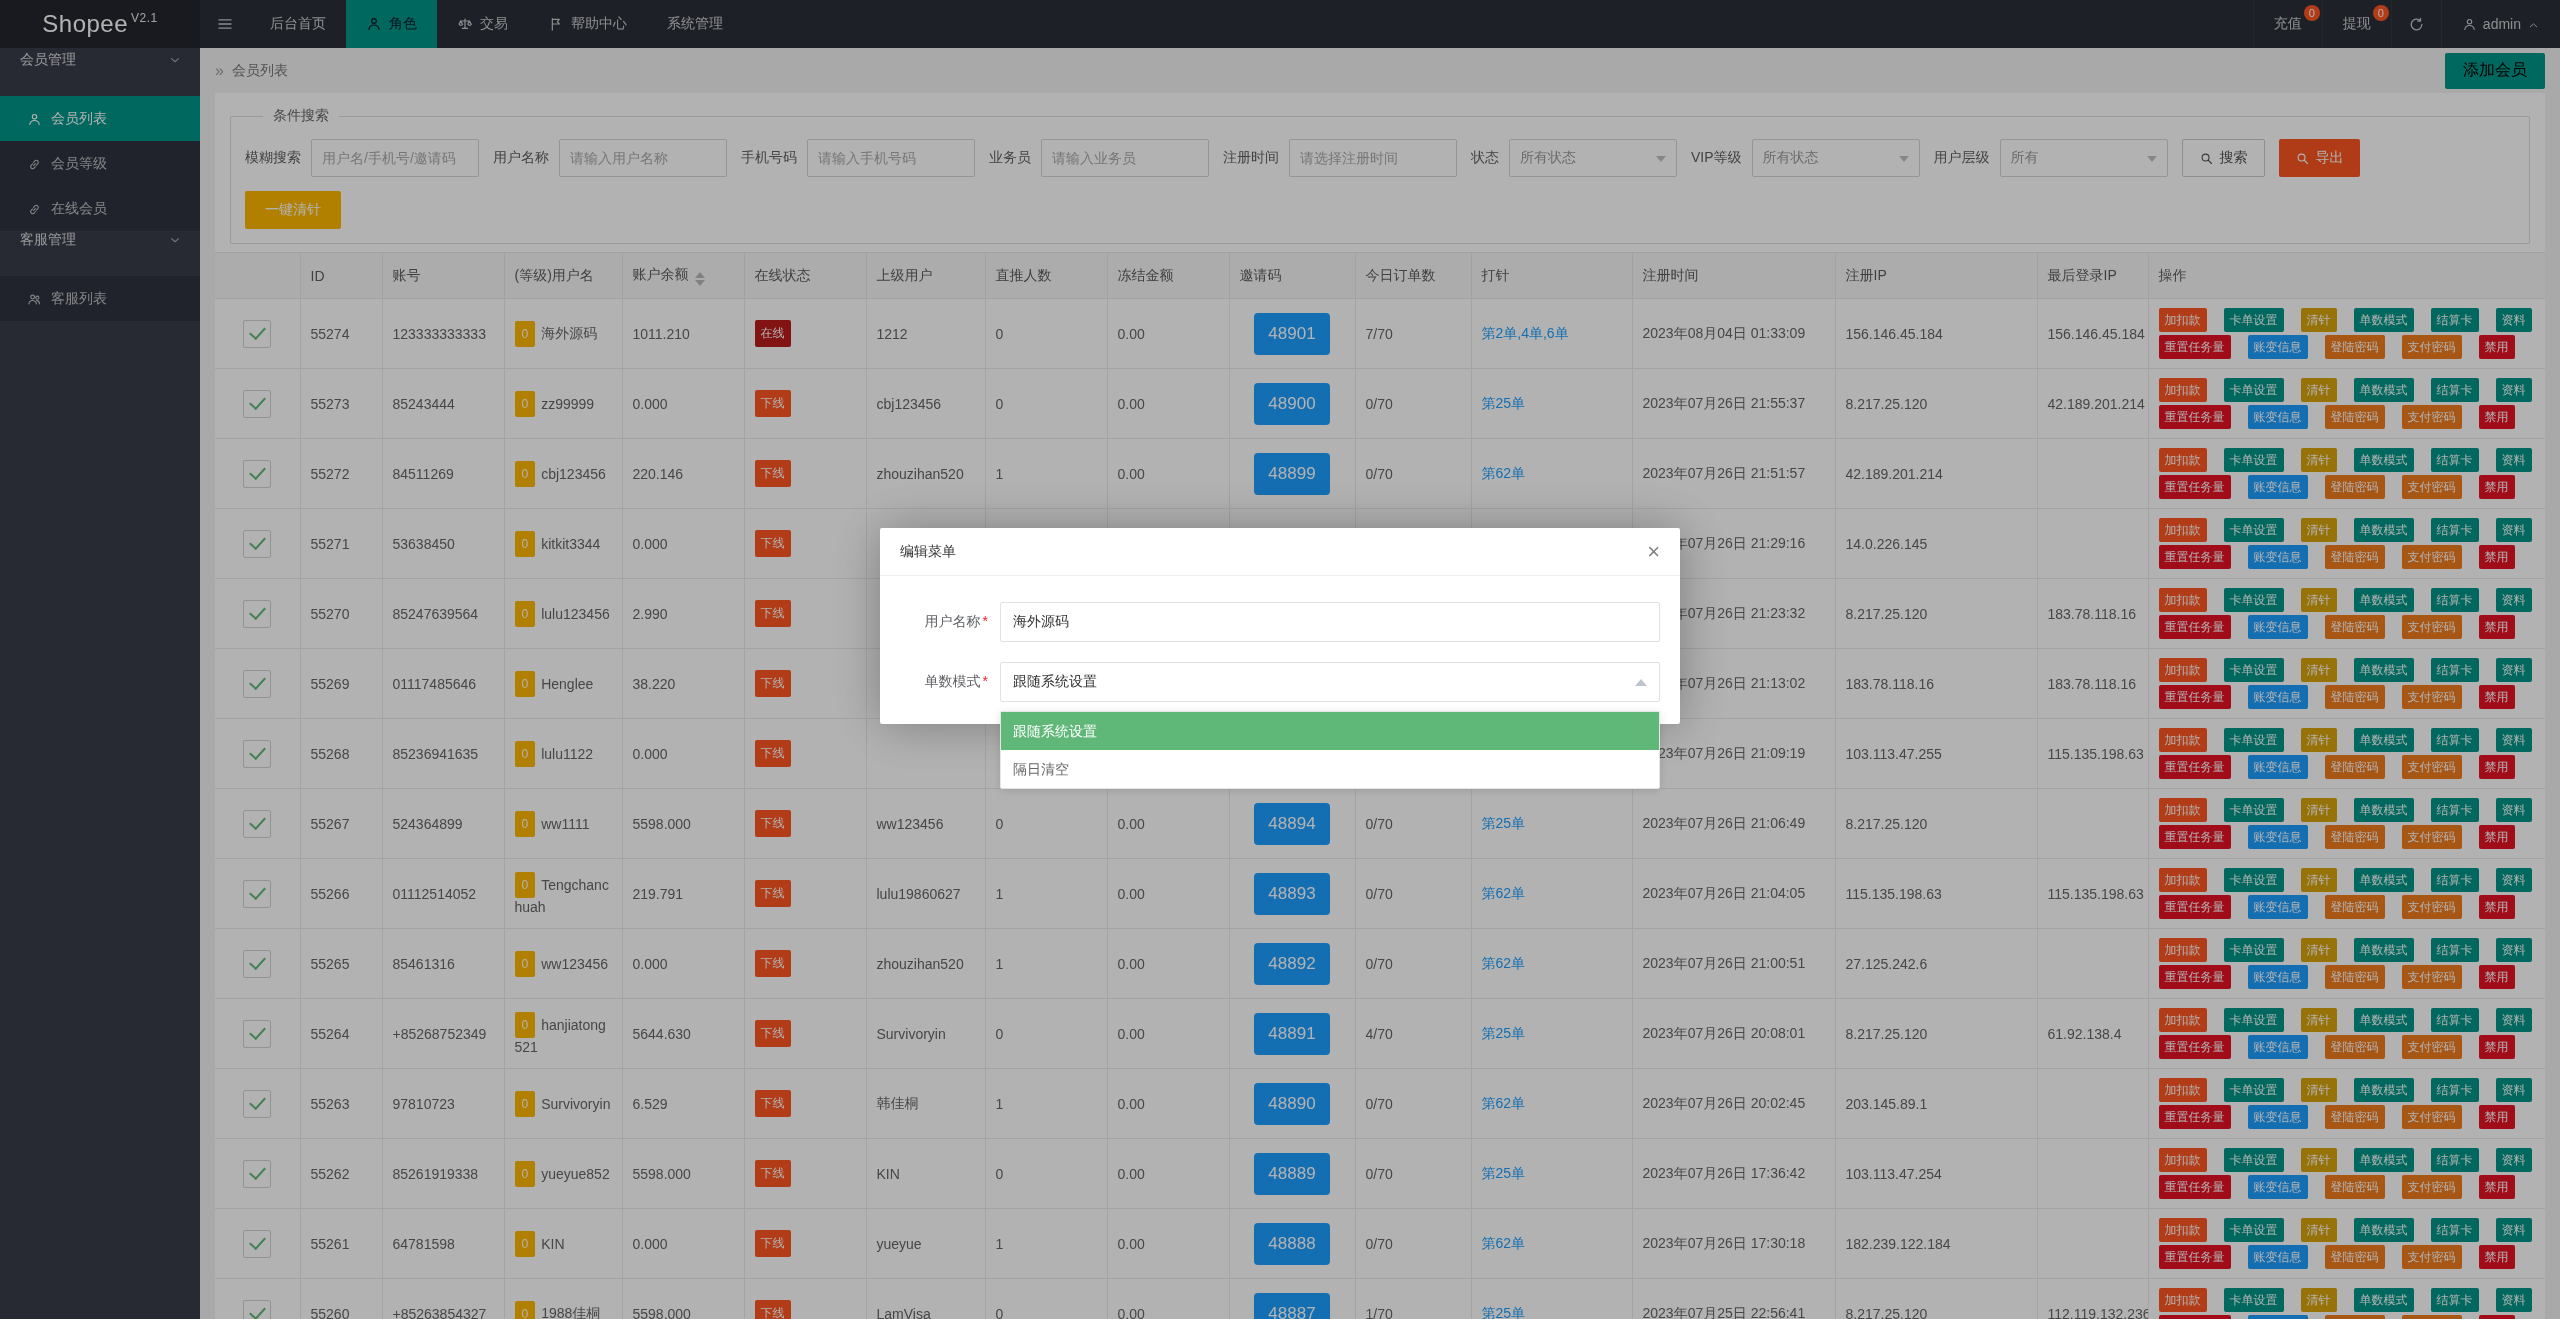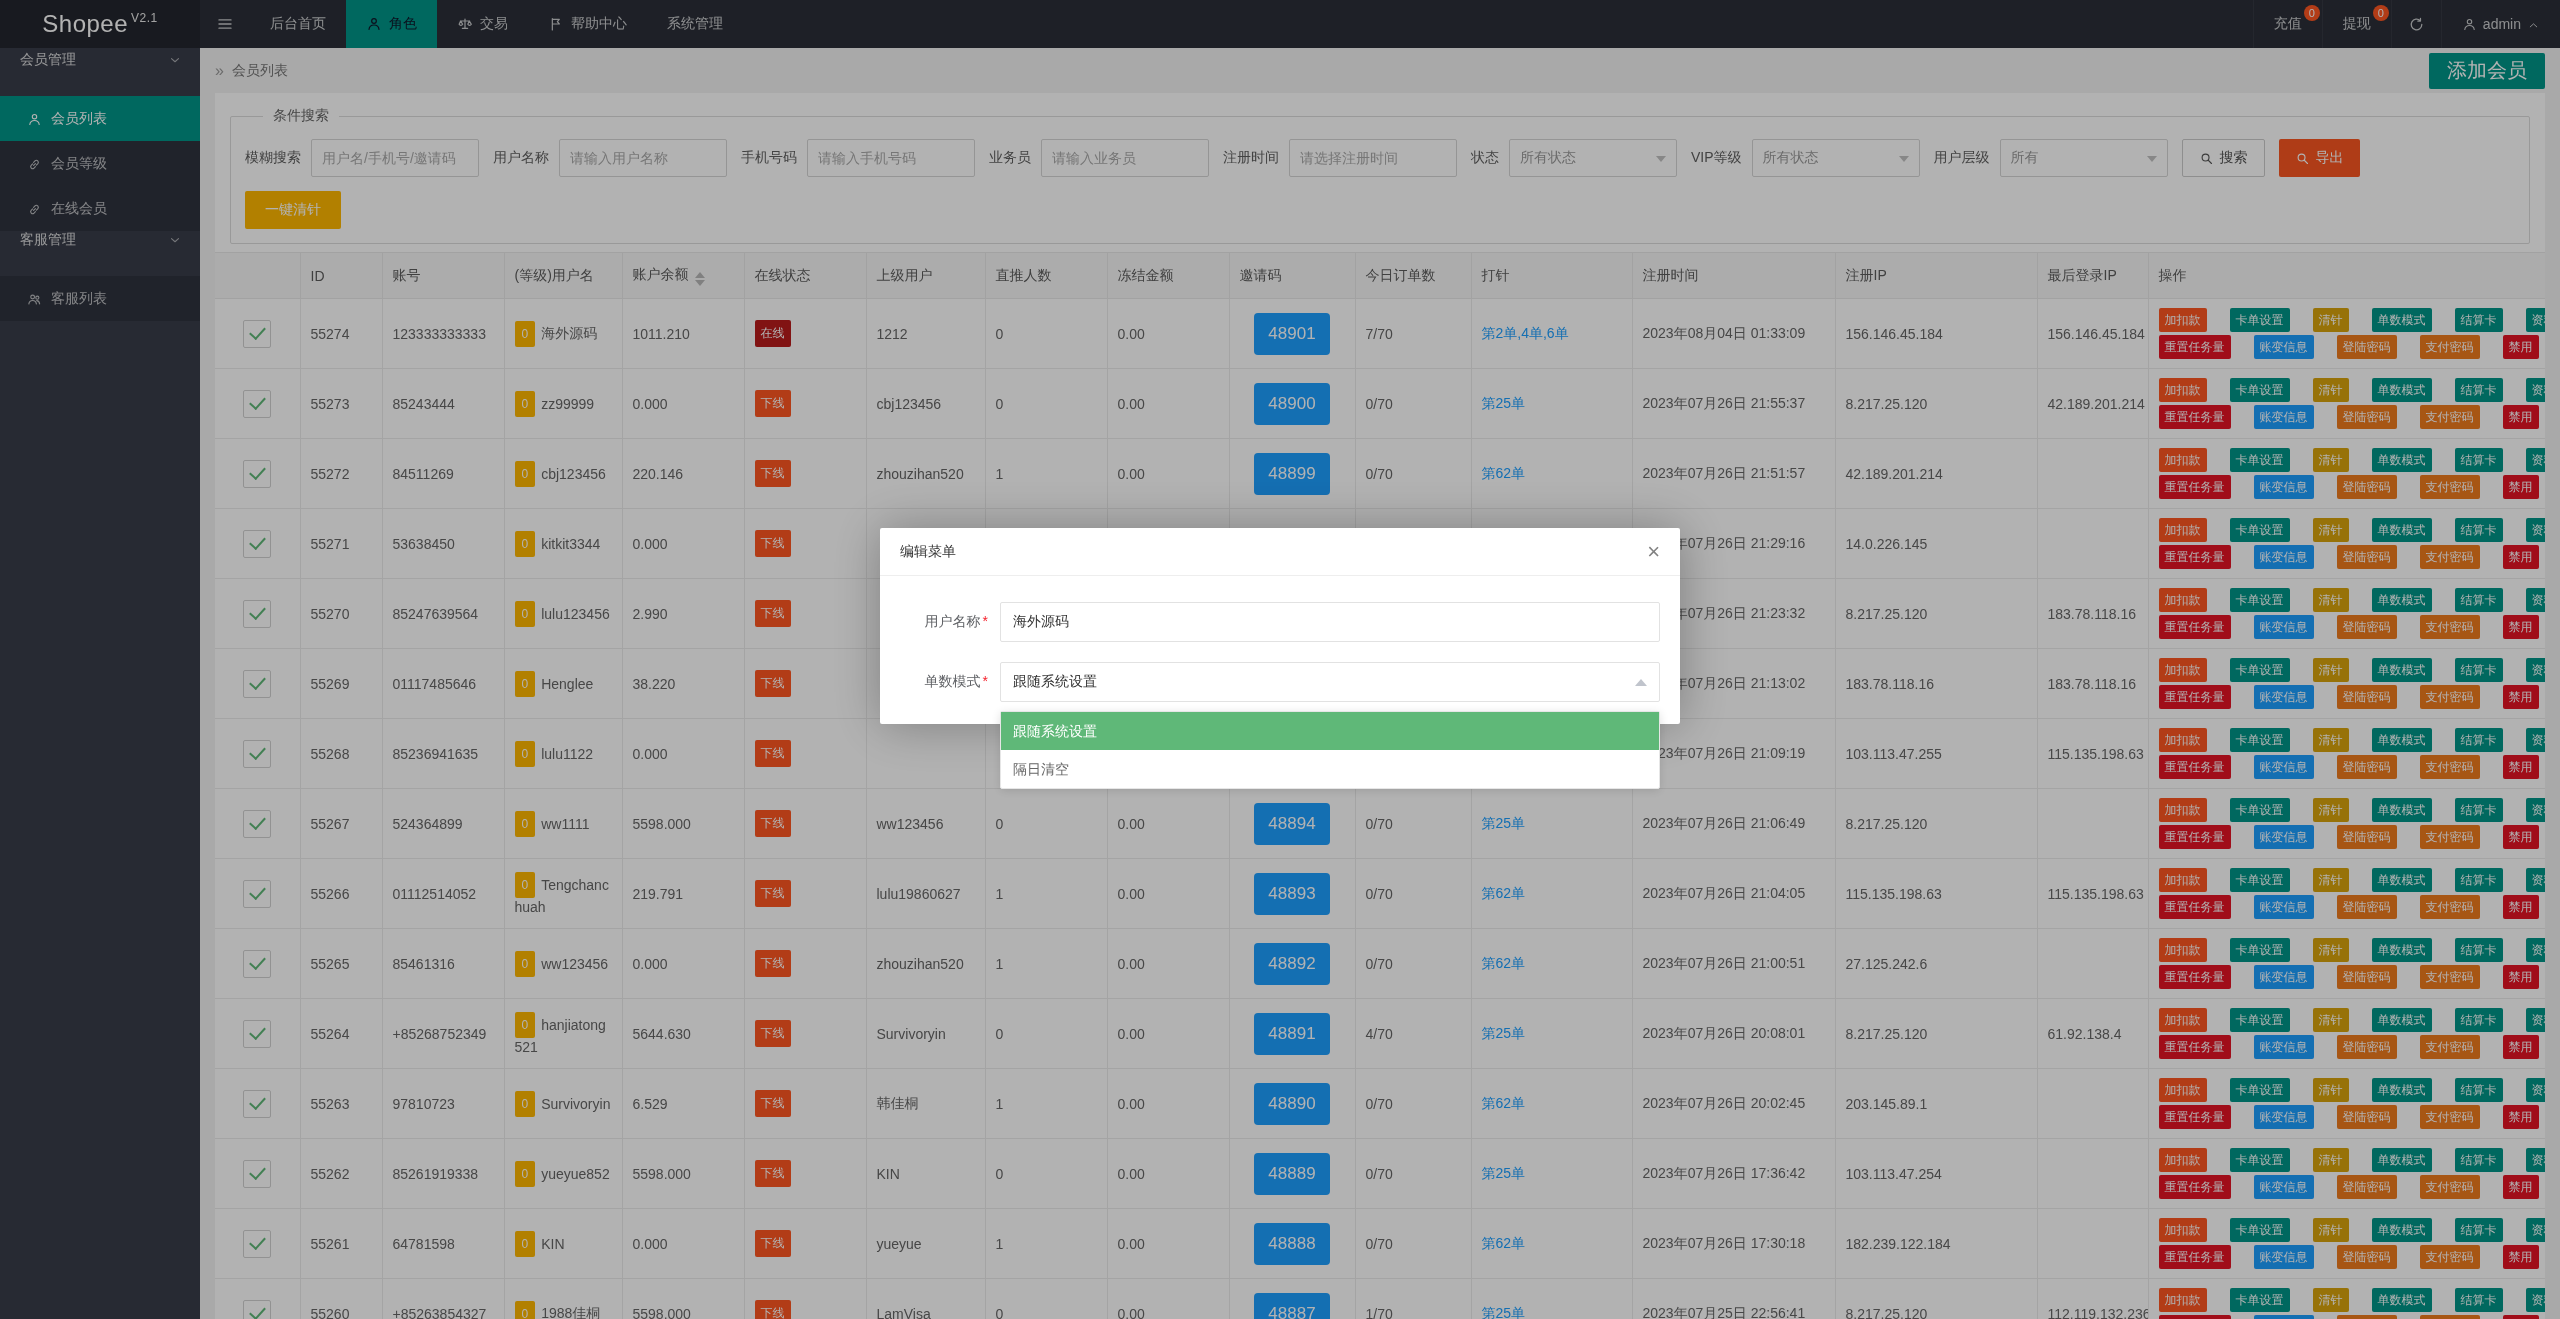--- a/index.html
+++ b/index.html
@@ -25,21 +25,21 @@
   .side-group { height:45px; display:flex; justify-content:space-between; padding:0 18px 0 20px; color:rgba(255,255,255,.8); cursor:pointer; background:#393D49; }
   .side-item { height:45px; display:flex; align-items:center; gap:9px; padding-left:27px; color:rgba(255,255,255,.68); cursor:pointer; background:#2F333E; }
   .side-item.active { background:#009688; color:#fff; }
   .side-group .icn { width:14px; height:14px; opacity:.7; }
 
   
   .main { position:absolute; left:200px; top:48px; right:0; bottom:0; background:#f2f2f2; }
   .breadcrumb-bar { height:45px; display:flex; align-items:center; justify-content:space-between; padding:0 15px; }
   .crumb { color:#767676; display:flex; align-items:center; gap:8px; }
   .crumb .sep { color:#9a9a9a; font-size:16px; }
-  .btn-add { background:#009688; color:#ffffff; border:none; height:36px; padding:0 18px; border-radius:2px; font-size:20px; cursor:pointer; }
+  .btn-add { background:#009688; color:#000000; border:none; height:36px; padding:0 18px; border-radius:2px; font-size:16px; cursor:pointer; }
 
   .card { position:absolute; left:15px; right:15px; top:45px; bottom:0; background:#fff; overflow:hidden; }
 
   fieldset.search { margin:14px 15px 8px 15px; border:1px solid #dcdcdc; border-radius:2px; padding:14px 14px 14px 14px; }
   fieldset.search legend { margin-left:18px; padding:0 10px; color:#666; font-size:14px; }
   .search-row { display:flex; align-items:center; gap:14px; flex-wrap:nowrap; }
   .sf { display:flex; align-items:center; gap:10px; }
   .sf-label { color:#5f5f5f; white-space:nowrap; }
   .sf input { width:168px; height:38px; border:1px solid #d6d6d6; border-radius:2px; padding:0 10px; font-size:14px; color:#666; background:#fff; outline:none; }
   .sf input::placeholder { color:#aaa; }
@@ -63,21 +63,21 @@
   .status { display:inline-block; color:#fff; font-size:12px; padding:5px 6px; border-radius:2px; }
   .status.on { background:#b91c1c; }
   .status.off { background:#FF5722; }
   .invite-btn { display:block; margin:0 auto; width:76px; height:42px; background:#1E9FFF; color:#fff; border:none; border-radius:4px; font-size:17px; cursor:pointer; }
   .inject-link { color:#1E9FFF; cursor:pointer; text-decoration:none; }
   .sort-ico { display:inline-flex; flex-direction:column; gap:2px; margin-left:6px; vertical-align:1px; }
   .sort-ico i { width:0; height:0; border-left:5px solid transparent; border-right:5px solid transparent; display:block; }
   .sort-ico .up { border-bottom:6px solid #b8b8b8; }
   .sort-ico .dn { border-top:6px solid #b8b8b8; }
   .ops { line-height:1; white-space:nowrap; }
-  .ops .ln { margin:3px 0; display:flex; gap:23px; }
+  .ops .ln { margin:3px 0; display:flex; gap:17px; }
   .opbtn { display:inline-block; border:none; color:#fff; font-size:12px; height:24px; line-height:24px; padding:0 6px; border-radius:2px; cursor:pointer; white-space:nowrap; }
   .bx-red { background:#FF5722; } .bx-teal { background:#009688; } .bx-yellow { background:#d9a40c; }
   .bx-blue { background:#1E9FFF; } .bx-orange { background:#f07b1d; } .bx-deepred { background:#e51325; }
 
   
   .shade { position:fixed; inset:0; background:rgba(0,0,0,.3); z-index:50; }
   .modal { position:fixed; left:880px; top:528px; width:800px; background:#fff; border-radius:2px; z-index:60; box-shadow:1px 1px 50px rgba(0,0,0,.3); }
   .modal-hd { height:48px; display:flex; align-items:center; justify-content:space-between; padding:0 20px; border-bottom:1px solid #eee; color:#333; font-size:14px; }
   .modal-close { font-size:22px; color:#828282; cursor:pointer; line-height:1; }
   .modal-bd { padding:18px 20px 22px 20px; }

